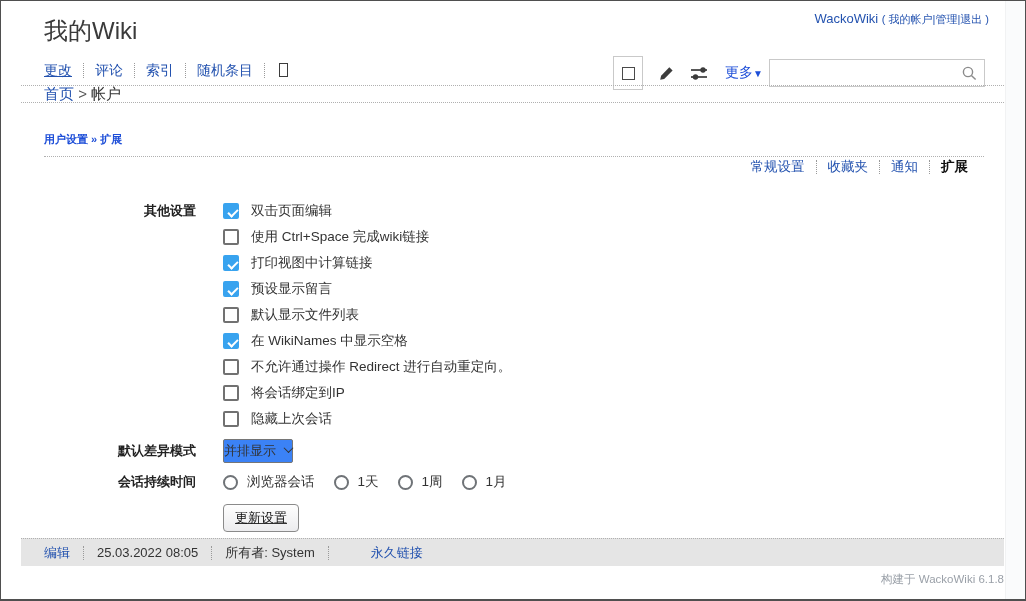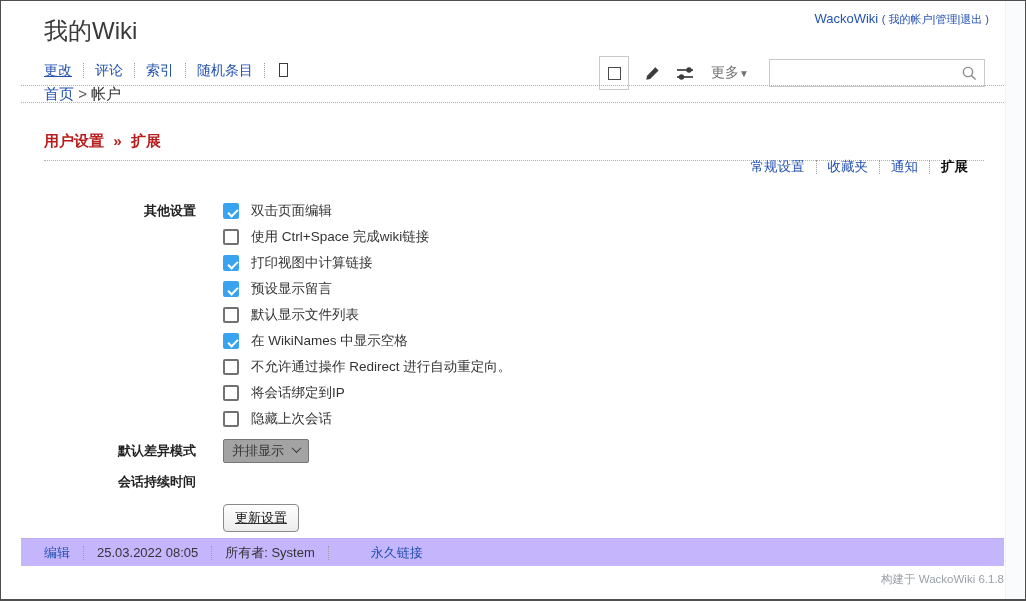--- a/index.html
+++ b/index.html
@@ -25,63 +25,63 @@
   .navitem:last-of-type{ }
   .navrow a{ color:#2352af; font-size:14px; text-decoration:none; cursor:pointer; }
   .navrow a.u{ text-decoration:underline; }
   .tofu{ display:inline-block; width:9px; height:14px; border:1px solid #3c3c3c; margin-left:3px; }
 
   
   .toolbar{ position:absolute; top:55px; right:40px; display:flex; align-items:center; }
   .boxbtn{ width:30px; height:34px; border:1px solid #c9c9c9; background:#fff; display:flex; align-items:center; justify-content:center; cursor:pointer; }
   .sq{ width:13px; height:13px; border:1.5px solid #4a4a4a; background:#fff; }
   .icon{ display:flex; align-items:center; justify-content:center; margin-left:15px; cursor:pointer; }
-  .more{ margin-left:16px; margin-right:20px; color:#737373; font-size:14px; cursor:pointer; white-space:nowrap; }
+  .more{ margin-left:16px; margin-right:6px; color:#1d4ed8; font-size:14px; cursor:pointer; white-space:nowrap; }
   .more .arrow{ font-size:10px; }
   .searchwrap{ position:relative; }
   .search{ width:216px; height:28px; border:1px solid #c9c9c9; background:#fff; padding:0 30px 0 8px; font-size:13px; outline:none; font-family:inherit; }
   .searchwrap svg{ position:absolute; right:7px; top:6px; }
 
   
   .crumbbar{ position:absolute; top:84px; left:20px; right:21px; border-top:1px dotted #b0b0b0; border-bottom:1px dotted #b0b0b0; height:18px; line-height:16px; padding-left:23px; font-size:15px; color:#555; }
   .crumbbar a{ color:#2352af; text-decoration:none; cursor:pointer; }
   .crumbbar .cur{ color:#333; }
 
   
-  .h3{ position:absolute; top:131px; left:43px; right:41px; font-size:15px; font-weight:bold; color:#b91c1c; padding-bottom:9px; border-bottom:1px dotted #b0b0b0;font-family:Liberation Mono, monospace; }
+  .h3{ position:absolute; top:131px; left:43px; right:41px; font-size:11px; font-weight:bold; color:#1d4ed8; padding-bottom:9px; border-bottom:1px dotted #b0b0b0; }
   .tabs{ position:absolute; top:159px; right:57px; display:flex; align-items:center; }
   .tab{ padding:0 11px; border-right:1px dotted #9a9a9a; color:#2352af; font-size:13.5px; text-decoration:none; line-height:14px; cursor:pointer; white-space:nowrap; }
   .tab:last-child{ border-right:none; padding-right:0; }
   .tab.active{ color:#111; font-weight:bold; cursor:default; }
 
   
   .form{ position:absolute; top:197px; left:43px; }
   .frow{ display:flex; align-items:center; }
   .flabel{ width:152px; text-align:right; font-weight:bold; color:#222; font-size:13px; flex:none; }
   .fctl{ margin-left:27px; display:flex; align-items:center; }
   .cbrow{ height:26px; }
   .cb{ width:16px; height:16px; border:2px solid #717171; border-radius:2px; background:#fff; flex:none; cursor:pointer; position:relative; }
   .cb.checked{ border-color:#38a3ef; background:#38a3ef; }
   .cb.checked::after{ content:""; position:absolute; left:2.5px; top:3.5px; width:8px; height:4px; border-left:2px solid #fff; border-bottom:2px solid #fff; transform:rotate(-45deg); }
   .cblabel{ margin-left:12px; font-size:13.5px; color:#333; }
 
   .selrow{ height:32px; margin-top:3px; }
-  .select{ height:24px; border:1px solid #767676; border-radius:2px; background:#a3a3a3; display:flex; align-items:center; padding:0 8px; cursor:pointer; }
+  .select{ height:24px; border:1px solid #767676; border-radius:2px; background:#3b82f6; display:flex; align-items:center; padding:0 0; cursor:pointer; }
   .select .chev{ width:7px; height:7px; border-right:1.6px solid #333; border-bottom:1.6px solid #333; transform:rotate(45deg) translate(-1px,-1px); margin-left:9px; margin-top:-3px; }
 
   .radiorow{ height:30px; }
   .radio-opt{ display:flex; align-items:center; margin-right:19px; cursor:pointer; }
   .radio{ width:15px; height:15px; border:2px solid #6f7377; border-radius:50%; background:#fff; flex:none; }
   .radio-label{ margin-left:9px; font-size:13.5px; color:#333; }
 
   .btnrow{ margin-top:7px;text-decoration:underline; }
   .btn{ font-family:inherit; font-size:13px; color:#111; padding:4px 11px; border:1px solid #8a8a8a; border-radius:4px; background:linear-gradient(#fefefe,#ececee); cursor:pointer; }
 
   
-  .footbar{ position:absolute; top:537px; left:20px; right:21px; height:28px; background:#c4b5fd; border-top:1px dotted #b0b0b0; display:flex; align-items:center; padding-left:23px; font-size:13px; }
+  .footbar{ position:absolute; top:537px; left:20px; right:21px; height:28px; background:#e5e5e5; border-top:1px dotted #b0b0b0; display:flex; align-items:center; padding-left:23px; font-size:13px; }
   .footitem{ padding-right:13px; margin-right:13px; border-right:1px dotted #9a9a9a; line-height:14px; white-space:nowrap; }
   .footitem:last-child{ border-right:none;margin-left:29px; }
   .footbar a{ color:#2352af; text-decoration:none; cursor:pointer; }
   .build{ position:absolute; top:571px; right:21px; font-size:11.5px; color:#9aa0a8; }
 </style>
 </head>
 <body>
 
 <div class="frame">
   <div class="right-gutter"></div>
@@ -213,20 +213,38 @@
       <span class="fctl">
         <span class="select">
           <span>并排显示</span>
           <span class="chev"></span>
         </span>
       </span>
     </div>
 
     <div class="frow radiorow">
       <span class="flabel">会话持续时间</span>
+      <span class="fctl">
+        <label class="radio-opt">
+          <span class="radio"></span>
+          <span class="radio-label">浏览器会话</span>
+        </label>
+        <label class="radio-opt">
+          <span class="radio"></span>
+          <span class="radio-label">1天</span>
+        </label>
+        <label class="radio-opt">
+          <span class="radio"></span>
+          <span class="radio-label">1周</span>
+        </label>
+        <label class="radio-opt">
+          <span class="radio"></span>
+          <span class="radio-label">1月</span>
+        </label>
+      </span>
     </div>
 
     <div class="frow btnrow">
       <span class="flabel"></span>
       <span class="fctl">
         <button class="btn">更新设置</button>
       </span>
     </div>
   </div>
 

